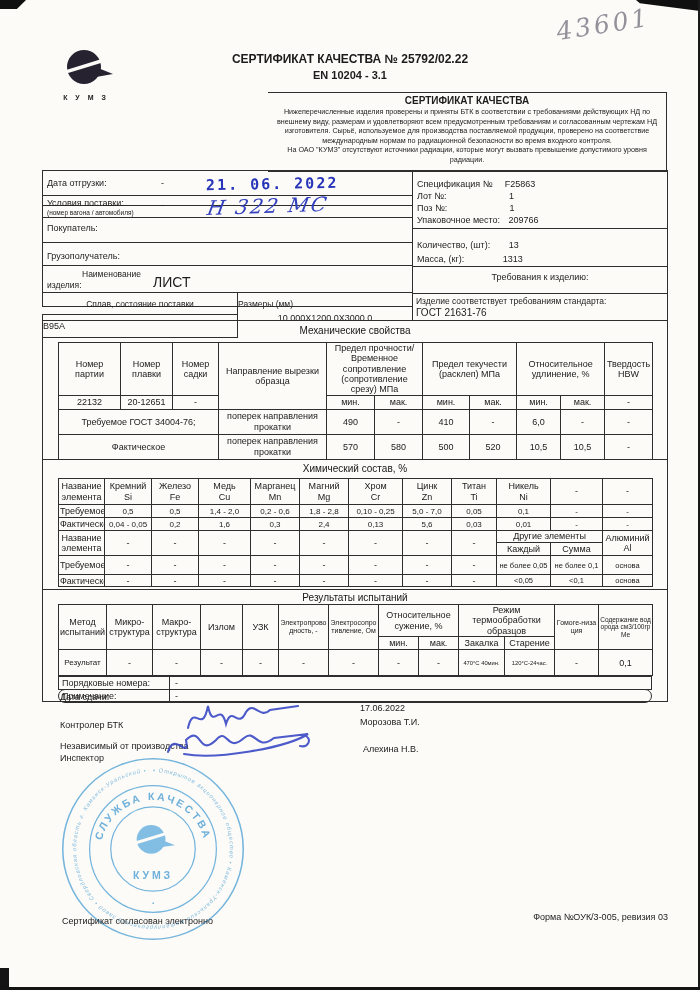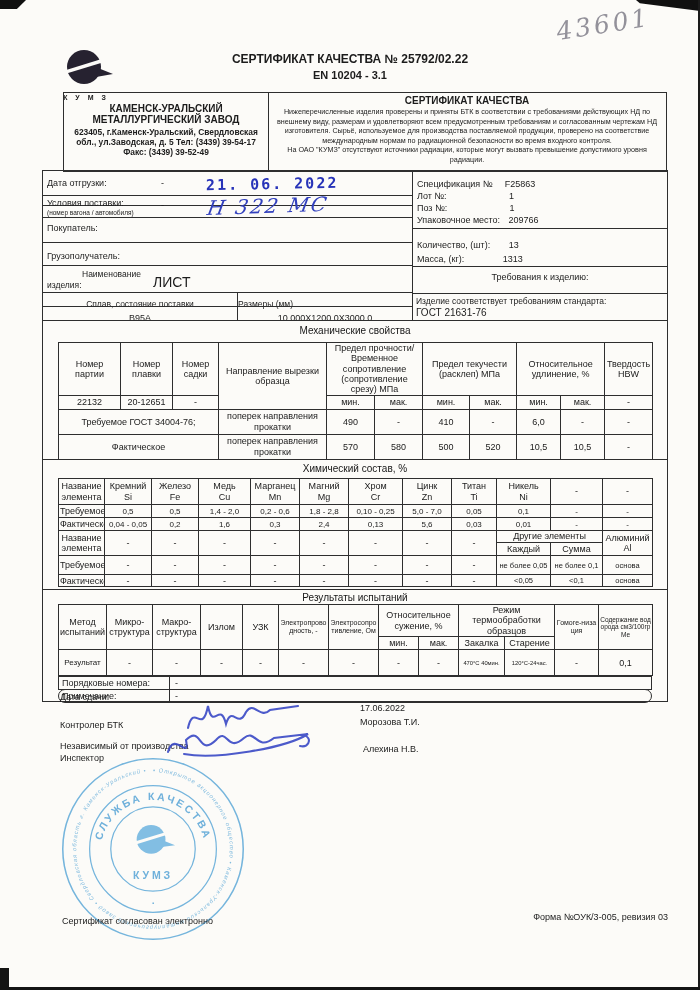--- a/index.html
+++ b/index.html
@@ -46,27 +46,20 @@
       <rect x="-24" y="-3" width="48" height="3.6" fill="#fcfbf8" transform="rotate(-17)"></rect>
     </svg>
     <div style="font-size:7px;font-weight:bold;letter-spacing:3px;margin-top:-4px;">К У М З</div>
   </div>
 
   <div class="abs" style="left:150px;top:52px;width:400px;text-align:center;">
     <div style="font-size:12px;font-weight:bold;">СЕРТИФИКАТ КАЧЕСТВА № 25792/02.22</div>
     <div style="font-size:11px;font-weight:bold;margin-top:3px;">EN 10204 - 3.1</div>
   </div>
 
-  <div class="b" style="left:63px;top:92px;width:206px;height:80px;border-width:1.5px;text-align:center;padding-top:10px;">
-    <div style="font-size:10px;font-weight:bold;">КАМЕНСК-УРАЛЬСКИЙ</div>
-    <div style="font-size:10px;font-weight:bold;">МЕТАЛЛУРГИЧЕСКИЙ ЗАВОД</div>
-    <div style="font-size:8.4px;font-weight:bold;margin-top:2px;">623405, г.Каменск-Уральский, Свердловская</div>
-    <div style="font-size:8.4px;font-weight:bold;">обл., ул.Заводская, д. 5 Тел: (3439) 39-54-17</div>
-    <div style="font-size:8.4px;font-weight:bold;">Факс: (3439) 39-52-49</div>
-  </div>
 
   <div class="b" style="left:268px;top:92px;width:399px;height:80px;border-width:1.5px;border-left:none;text-align:center;padding:2px 8px 0 8px;">
     <div style="font-size:10px;font-weight:bold;">СЕРТИФИКАТ КАЧЕСТВА</div>
     <div style="font-size:7.2px;line-height:1.32;margin-top:1px;">Нижеперечисленные изделия проверены и приняты БТК в соответствии с требованиями действующих НД по внешнему виду, размерам и удовлетворяют всем предусмотренным требованиям и согласованным чертежам НД изготовителя. Сырьё, используемое для производства поставляемой продукции, проверено на соответствие международным нормам по радиационной безопасности во время входного контроля.</div>
     <div style="font-size:7.2px;line-height:1.32;">На ОАО "КУМЗ" отсутствуют источники радиации, которые могут вызвать превышение допустимого уровня радиации.</div>
   </div>
 
   <div class="b" style="left:42px;top:170px;width:371px;height:36px;">
     <span class="abs lbl" style="left:4px;top:7px;">Дата отгрузки:</span>
     <span class="abs lbl" style="left:118px;top:7px;">-</span>
@@ -87,21 +80,21 @@
     <span class="abs" style="left:4px;top:14px;font-size:8.5px;">изделия:</span>
     <span class="abs" style="left:110px;top:8px;font-size:14px;">ЛИСТ</span>
   </div>
 
   <div class="b" style="left:42px;top:292px;width:196px;height:15px;text-align:center;">
     <span style="font-size:8.5px;">Сплав, состояние поставки</span>
   </div>
   <div class="b" style="left:237px;top:292px;width:176px;height:15px;text-align:left;">
     <span style="font-size:8.5px;">Размеры (мм)</span>
   </div>
-  <div class="b" style="left:42px;top:306px;width:196px;height:15px;text-align:center;">
+  <div class="b" style="left:42px;top:314px;width:196px;height:24px;">
     <span style="font-size:9px;">В95А</span>
   </div>
   <div class="b" style="left:237px;top:306px;width:176px;height:15px;text-align:center;">
     <span style="font-size:9px;">10.000X1200.0X3000.0</span>
   </div>
 
   <div class="b" style="left:412px;top:170px;width:256px;height:151px;">
     <div class="abs" style="left:0;top:57px;width:254px;border-top:1px solid #2e2e2e;"></div>
     <div class="abs" style="left:0;top:95px;width:254px;border-top:1px solid #2e2e2e;"></div>
     <div class="abs" style="left:0;top:122px;width:254px;border-top:1px solid #2e2e2e;"></div>

